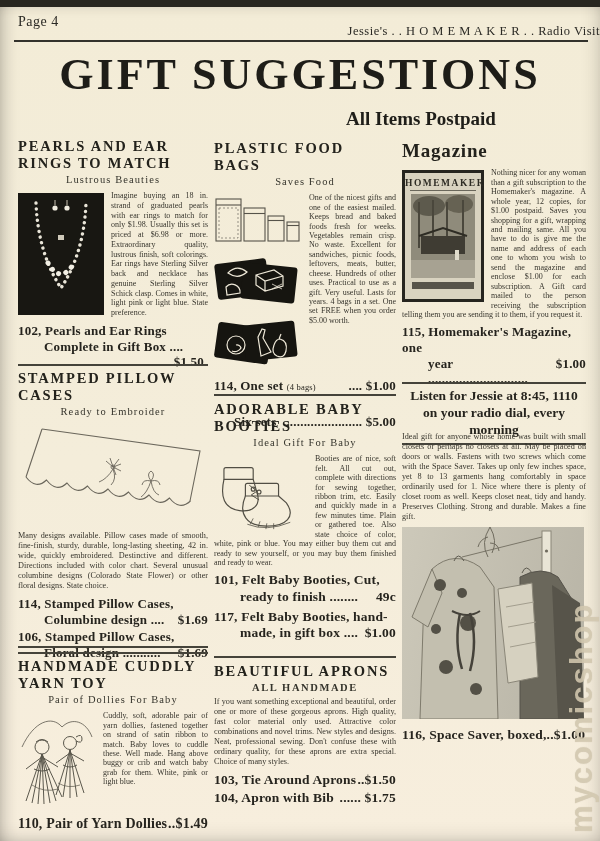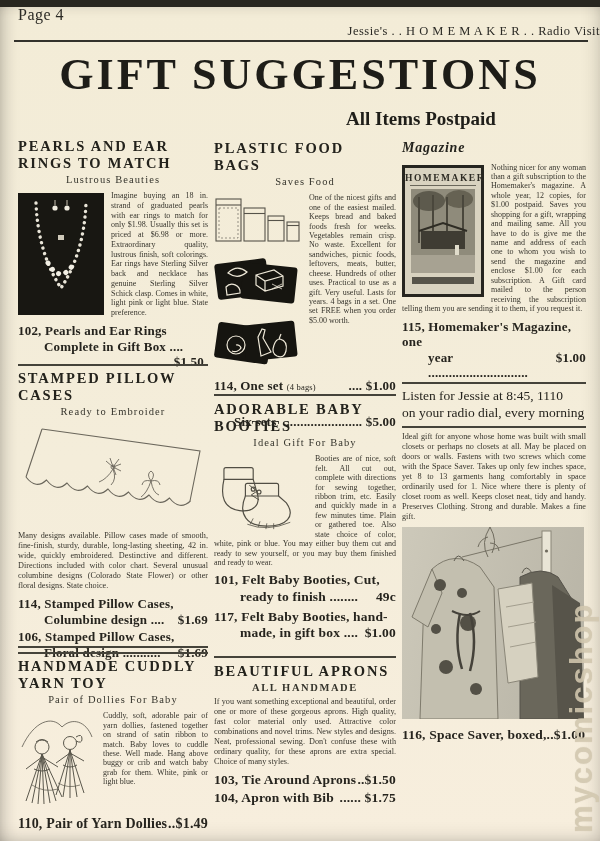--- a/index.html
+++ b/index.html
@@ -6,21 +6,21 @@
   #page{
     position:relative; width:600px; height:841px; overflow:hidden;
     background:linear-gradient(180deg,#f3ecd7 0%,#f4edda 55%,#f7eedd 100%);
     font-family:"Liberation Serif","DejaVu Serif",serif; color:#2b2a25;
     box-shadow:inset 14px 0 20px -16px rgba(0,0,0,.4),
                inset -12px -12px 22px -16px rgba(0,0,0,.3),
                inset 0 16px 14px -12px rgba(40,35,25,.25);
   }
   #top-strip{position:absolute;top:0;left:0;right:0;height:7px;background:#27261f;}
   
-  #page-number{position:absolute;left:18px;top:6px;font-size:16px;letter-spacing:.5px;}
+  #page-number{position:absolute;left:18px;top:14px;font-size:14px;letter-spacing:.5px;}
   #masthead{position:absolute;left:0;right:0;top:24px;text-align:right;font-size:12.5px;letter-spacing:.5px;}
   #header-rule{position:absolute;left:14px;right:12px;top:40px;height:2px;background:#33322c;}
   #big-title{position:absolute;left:0;right:0;top:48px;text-align:center;
     font-size:45px;font-weight:bold;letter-spacing:3px;color:#1e1d18;transform:scaleX(.98);}
   #postpaid{position:absolute;left:346px;top:108px;font-size:19px;font-weight:bold;color:#1f1e19;}
   
   .sec{position:absolute;}
   .col-head{font-weight:bold;font-size:14.5px;line-height:1.18;letter-spacing:1.8px;text-align:left;color:#23221c;}
   .col-sub{font-size:10.5px;letter-spacing:1.1px;text-align:center;margin-top:2px;color:#35342c;}
   .body-txt{font-size:8.2px;line-height:1.22;text-align:justify;color:#37352d;margin-top:6px;}
@@ -52,21 +52,21 @@
   }
   
   #sec-pearls{left:18px;top:138px;width:190px;}
   #sec-pillow{left:18px;top:364px;width:190px;}
   #sec-yarn{left:18px;top:646px;width:190px;}
   #sec-bags{left:214px;top:140px;width:182px;}
   #sec-booties{left:214px;top:394px;width:182px;}
   #sec-aprons{left:214px;top:656px;width:182px;}
   #sec-magazine{left:402px;top:140px;width:184px;}
   #sec-radio{left:402px;top:382px;width:184px;}
-  #sec-radio .txt{font-weight:normal;font-size:13.5px;line-height:1.25;margin:4px 0;color:#26241e;}
+  #sec-radio .txt{font-weight:bold;font-size:13.5px;line-height:1.25;text-align:center;margin:4px 0;color:#26241e;}
   #sec-spacesaver{left:402px;top:428px;width:184px;}
   #sec-booties .price,#sec-aprons .price{font-size:13.5px;}
 </style>
 </head>
 <body>
 
 <div id="page">
   <div id="top-strip"></div>
 
   <div id="page-number">Page 4</div>
@@ -264,21 +264,21 @@
       <span>103, Tie Around Aprons</span>
         <span>..$1.50</span>
     </div>
     <div class="price pflex" style="margin-top:2px;">
       <span>104, Apron with Bib</span>
         <span>...... $1.75</span>
     </div>
   </div>
 
   <div class="sec" id="sec-magazine">
-    <div class="col-head" style="letter-spacing:.8px;font-size:14px;text-transform:none;font-style:italic;">Magazine</div>
+    <div class="col-head" style="letter-spacing:.8px;font-size:19px;text-transform:none;">Magazine</div>
     <div style="margin-top:4px;">
       <div id="mag-cover" class="fl">
         <div class="ttl">HOMEMAKER</div>
         <div class="tln"></div>
         <svg width="64" height="84" viewBox="0 0 64 84" style="margin:0 auto;">
           <rect width="64" height="84" fill="#8f8b7b"></rect>
           <ellipse cx="18" cy="12" rx="16" ry="10" fill="#5d5a4d"></ellipse>
           <ellipse cx="48" cy="10" rx="14" ry="9" fill="#666253"></ellipse>
           <path d="M8 8 V54 M22 6 V52 M36 8 V50 M52 6 V52" stroke="#4a473c" stroke-width="2"></path>
           <rect x="10" y="42" width="44" height="18" fill="#3f3c33"></rect>

